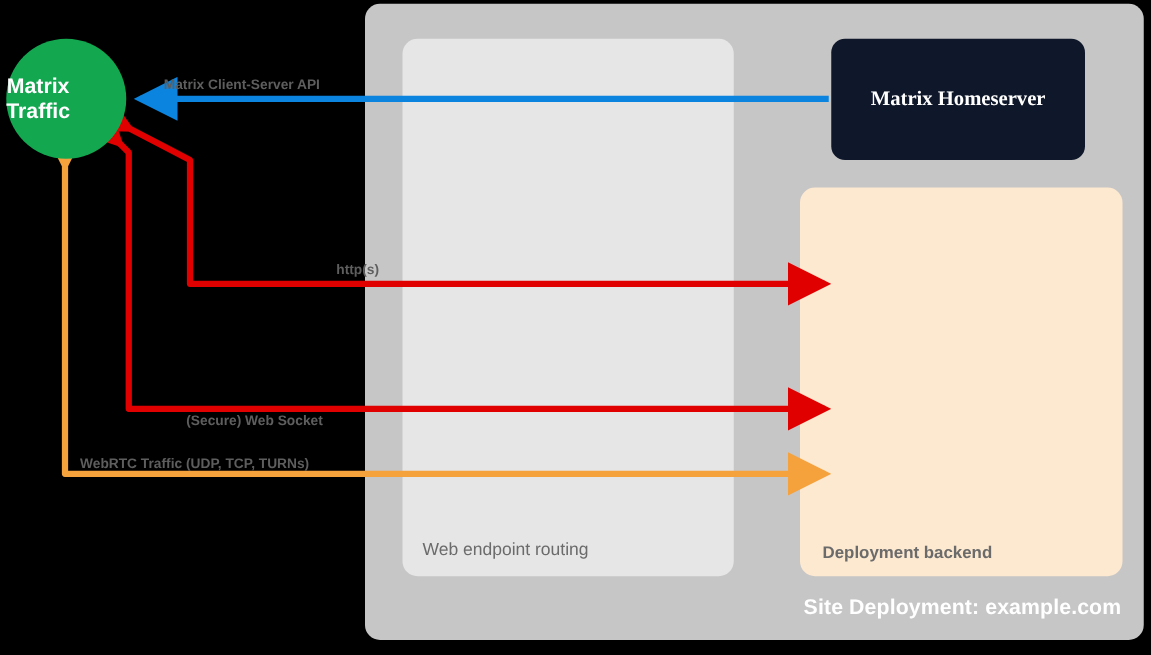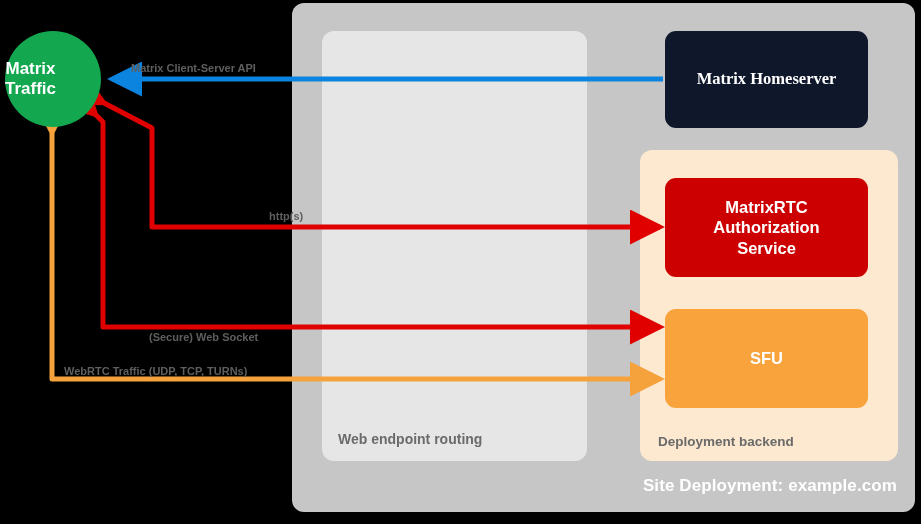--- a/index.html
+++ b/index.html
@@ -64,21 +64,21 @@
     height: 430px;
     background: #e6e6e6;
     border-radius: 12px;
   }
   #routing-label {
     position: absolute;
     left: 16px;
     bottom: 14px;
     color: #6b6b6b;
     font-size: 14px;
-    font-weight: bold;
+    font-weight: normal;
     font-family: "Liberation Sans", sans-serif;
     white-space: nowrap;
   }
   
   #backend-panel {
     position: absolute;
     left: 640px;
     top: 150px;
     width: 258px;
     height: 311px;
@@ -210,31 +210,21 @@
     <div>
       <span>Matrix</span><br>
       <span>Traffic</span>
     </div>
   </div>
 
   <div class="node-box" id="homeserver-box">
     <span>Matrix Homeserver</span>
   </div>
 
-  <div class="node-box" id="auth-box">
-    <div>
-      <span>MatrixRTC</span><br>
-      <span>Authorization</span><br>
-      <span>Service</span>
-    </div>
-  </div>
-
-  <div class="node-box" id="sfu-box">
-    <span>SFU</span>
-  </div>
+
 
   <div class="edge-label" id="label-cs-api">Matrix Client-Server API</div>
   <div class="edge-label" id="label-https">http(s)</div>
   <div class="edge-label" id="label-ws">(Secure) Web Socket</div>
   <div class="edge-label" id="label-webrtc">WebRTC Traffic (UDP, TCP, TURNs)</div>
 
 
 </div>
 
 </body></html>

